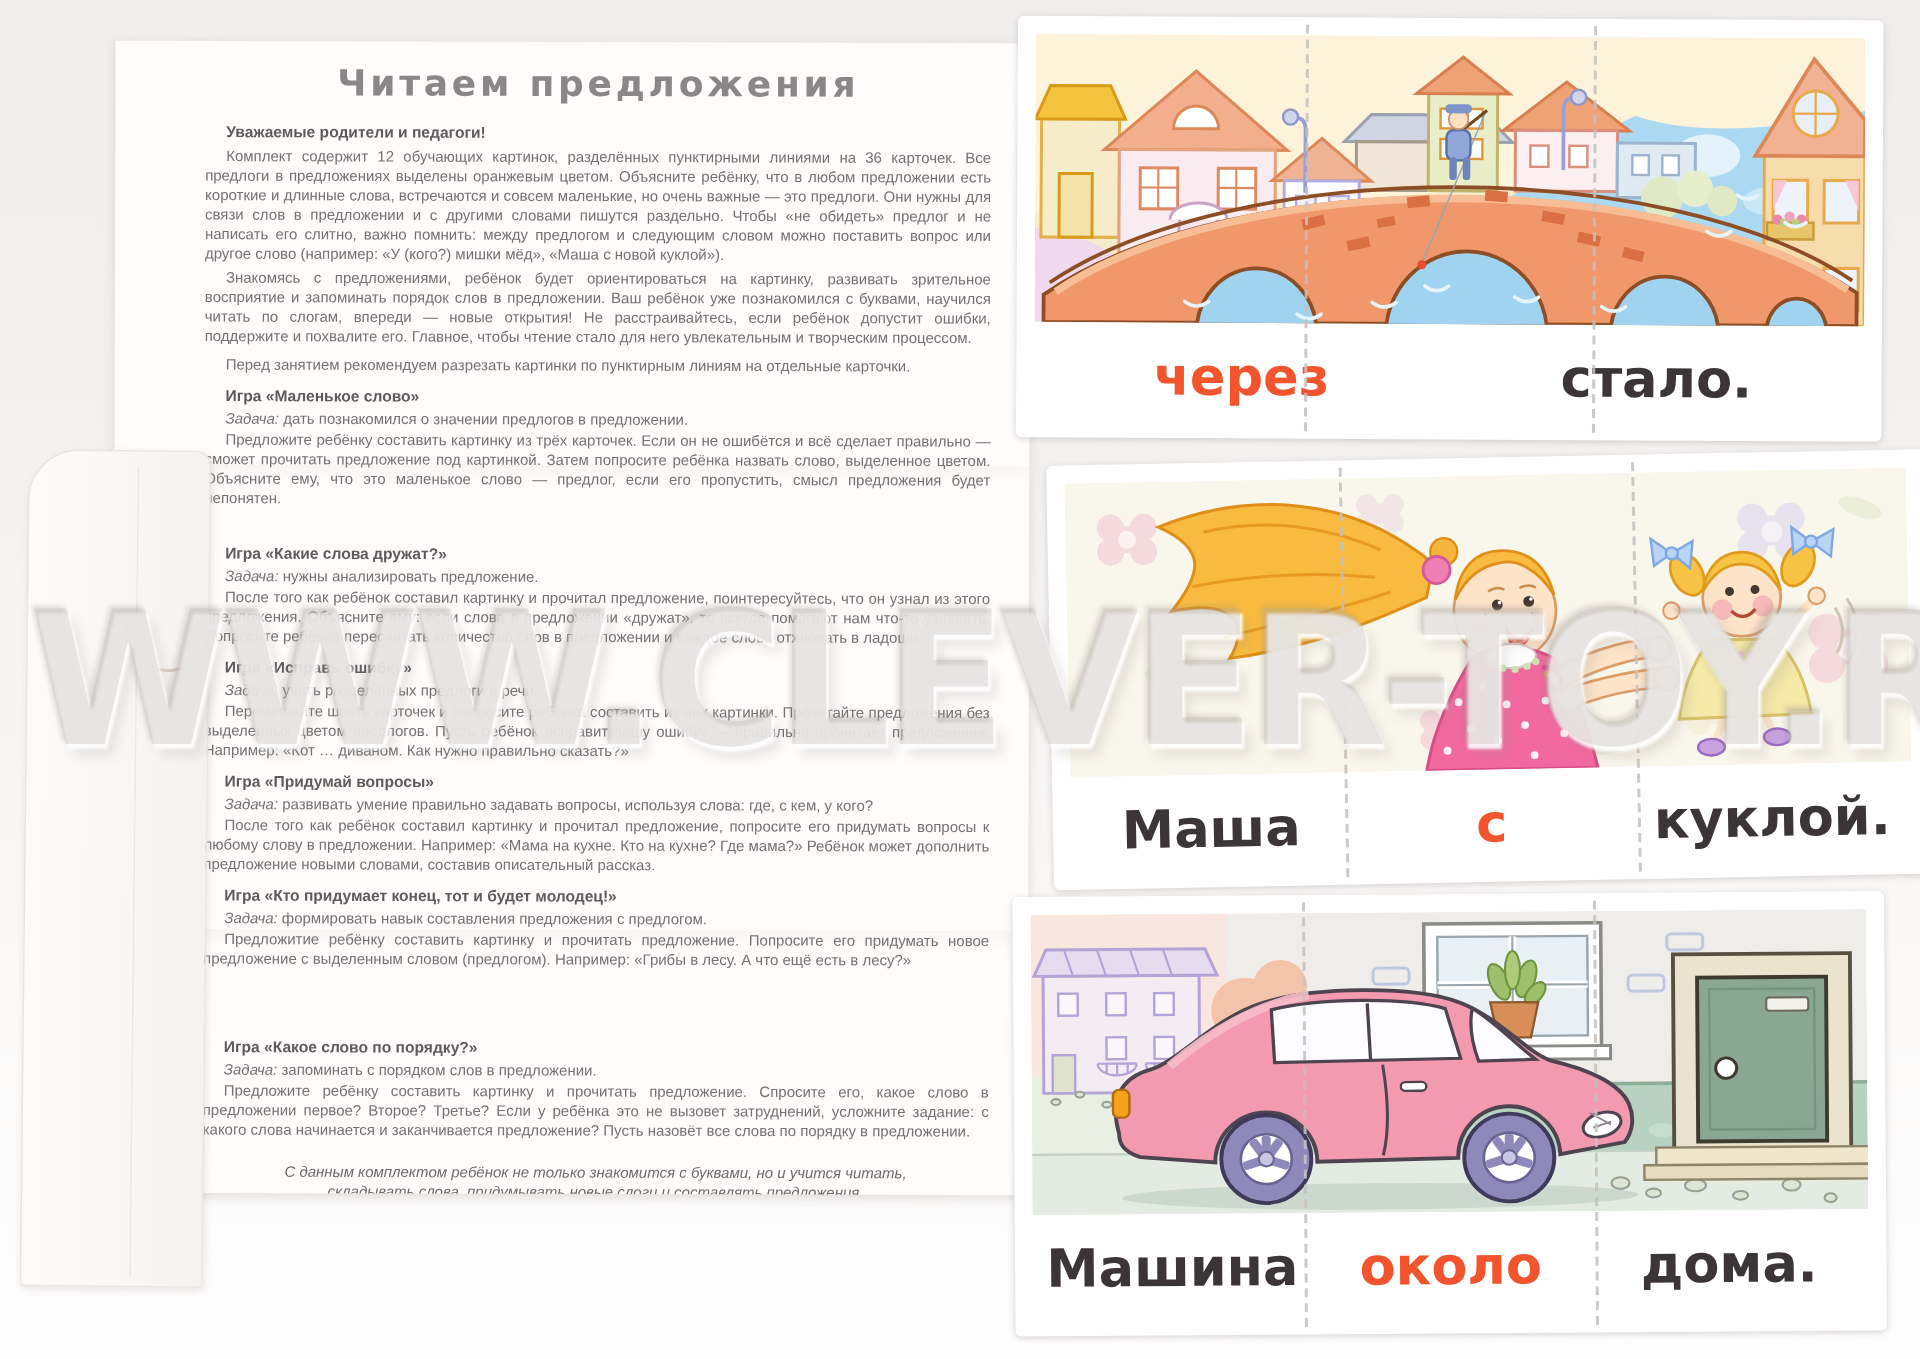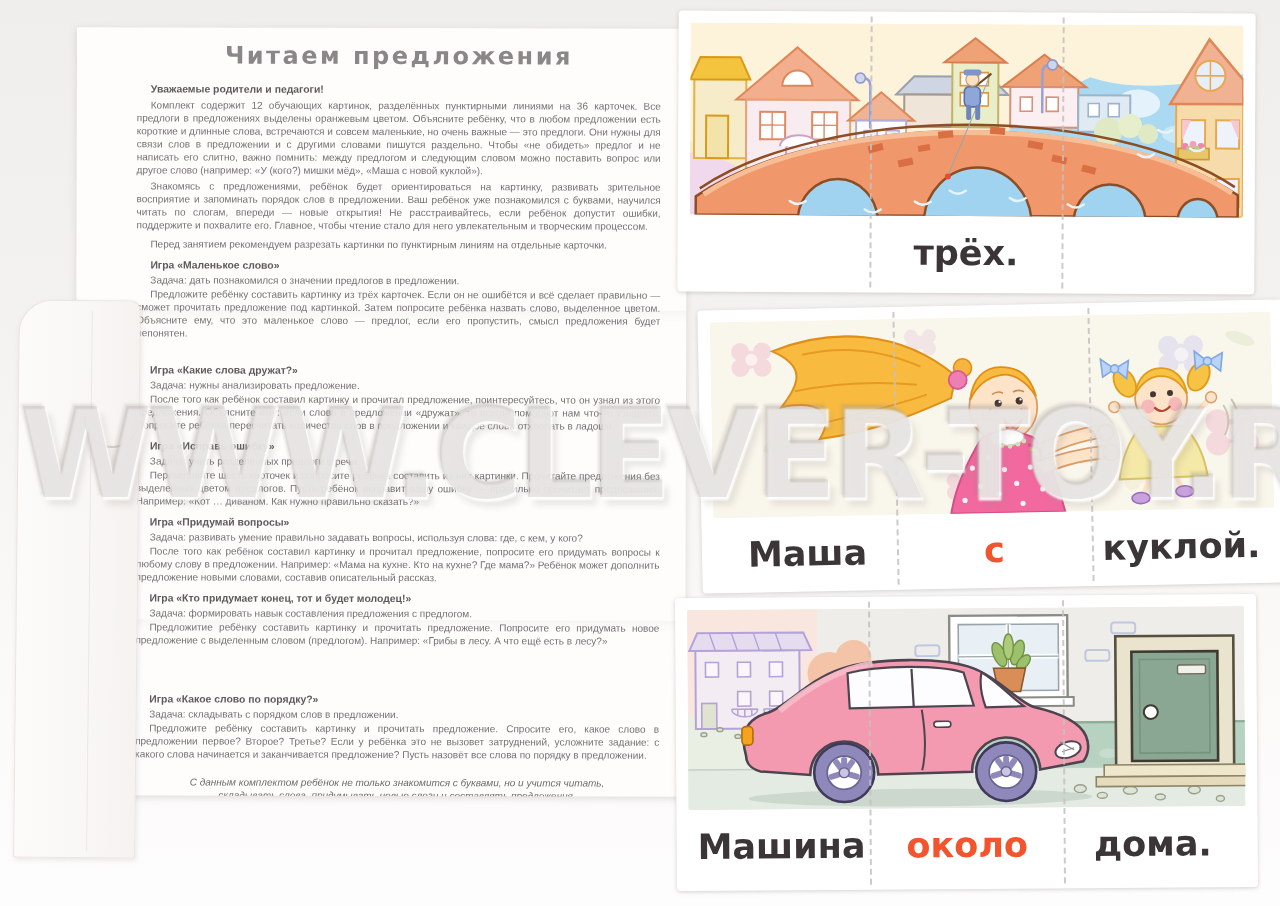--- a/index.html
+++ b/index.html
@@ -37,21 +37,21 @@
     letter-spacing:2.5px;color:#8b8687;font-family:"DejaVu Sans",sans-serif;
   }
   .greeting{margin-top:13px;font-weight:bold;color:#5f5a5c;text-indent:14px;font-size:10.4px;}
   .para{margin-top:3px;text-align:justify;text-indent:14px;}
   .pre-cut{margin-top:6px;}
   .game{margin-top:8px;}
   .game.gap-md{margin-top:24px;}
   .game.gap-lg{margin-top:46px;}
   .game-title{font-weight:bold;color:#5f5a5c;text-indent:14px;font-size:10.4px;}
   .game-task{margin-top:2px;text-indent:14px;}
-  .task-label{margin-top:36px;}
+  .task-label{font-style:italic;margin-top:36px;}
   .game-body{margin-top:1px;text-align:justify;text-indent:14px;}
   .closing{margin-top:15px;text-align:center;font-style:italic;color:#6f696b;padding:0 28px;}
   
   .card{
     position:absolute;background:#ffffff;border-radius:4px;z-index:5;
     box-shadow:0 1px 4px rgba(150,140,138,.4);box-sizing:border-box;padding:12px 12px 0;
   }
   .card1{left:678px;top:12px;width:577px;height:281px;transform:rotate(.3deg);}
   .card2{left:700px;top:305px;width:585px;height:283px;transform:rotate(-1.1deg);}
   .card3{left:676px;top:596px;width:581px;height:293px;transform:rotate(-.4deg);}
@@ -120,21 +120,21 @@
   </div>
 
   <div class="game">
     <div class="game-title">Игра «Кто придумает конец, тот и будет молодец!»</div>
     <div class="game-task"><span class="task-label">Задача:</span> <span>формировать навык составления предложения с предлогом.</span></div>
     <div class="game-body">Предложитие ребёнку составить картинку и прочитать предложение. Попросите его придумать новое предложение с выделенным словом (предлогом). Например: «Грибы в лесу. А что ещё есть в лесу?»</div>
   </div>
 
   <div class="game gap-lg">
     <div class="game-title">Игра «Какое слово по порядку?»</div>
-    <div class="game-task"><span class="task-label">Задача:</span> <span>складывать с порядком слов в предложении.</span></div>
+    <div class="game-task"><span class="task-label">Задача:</span> <span>запоминать с порядком слов в предложении.</span></div>
     <div class="game-body">Предложите ребёнку составить картинку и прочитать предложение. Спросите его, какое слово в предложении первое? Второе? Третье? Если у ребёнка это не вызовет затруднений, усложните задание: с какого слова начинается и заканчивается предложение? Пусть назовёт все слова по порядку в предложении.</div>
   </div>
 
   <div class="closing">С данным комплектом ребёнок не только знакомится с буквами, но и учится читать, складывать слова, придумывать новые слоги и составлять предложения.</div>
 
 </div>
 
 <div class="card card1">
   <svg class="illustration" viewBox="0 0 553 190" preserveAspectRatio="none">
     <rect width="553" height="190" fill="#fcf3da"></rect>
@@ -237,21 +237,22 @@
         <path d="M260,165 q8,6 16,0"></path>
       <path d="M320,172 q8,6 16,0"></path>
         <path d="M378,178 q8,6 16,0"></path>
         <path d="M448,128 q8,6 16,0"></path>
       <path d="M468,104 q7,5 14,0"></path>
         <path d="M500,122 q7,5 14,0"></path>
         <path d="M175,184 q8,6 16,0"></path>
     </g>
   </svg>
   <div class="words">
-    <div class="word-cell">трёх.</div>
+    <div class="word-cell hl">через</div>
+    <div class="word-cell">стало.</div>
   </div>
   <div class="cut cut-a"></div>
   <div class="cut cut-b"></div>
 </div>
 
 <div class="card card2">
   <svg class="illustration" viewBox="0 0 561 195" preserveAspectRatio="none">
     <rect width="561" height="195" fill="#f9f6ec"></rect>
     <g opacity=".65">
       <g fill="#f3cbd6">

